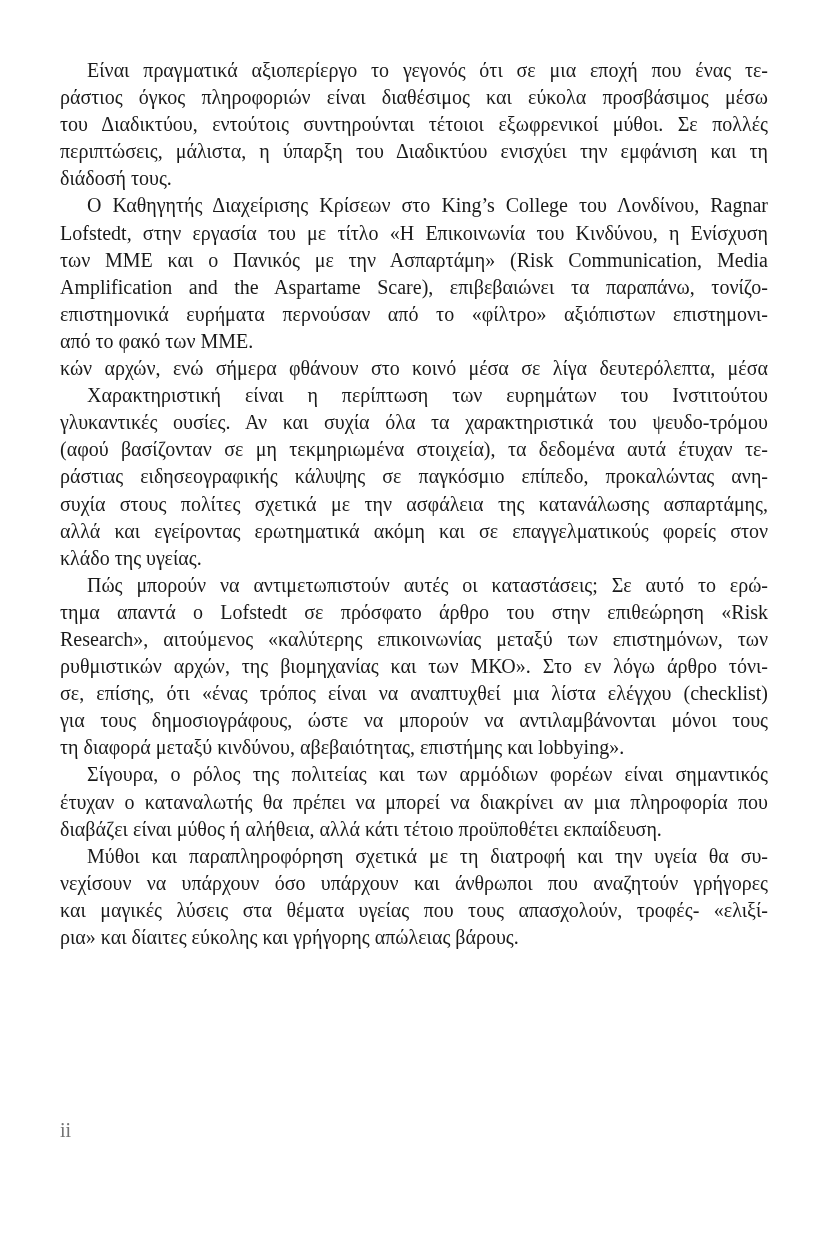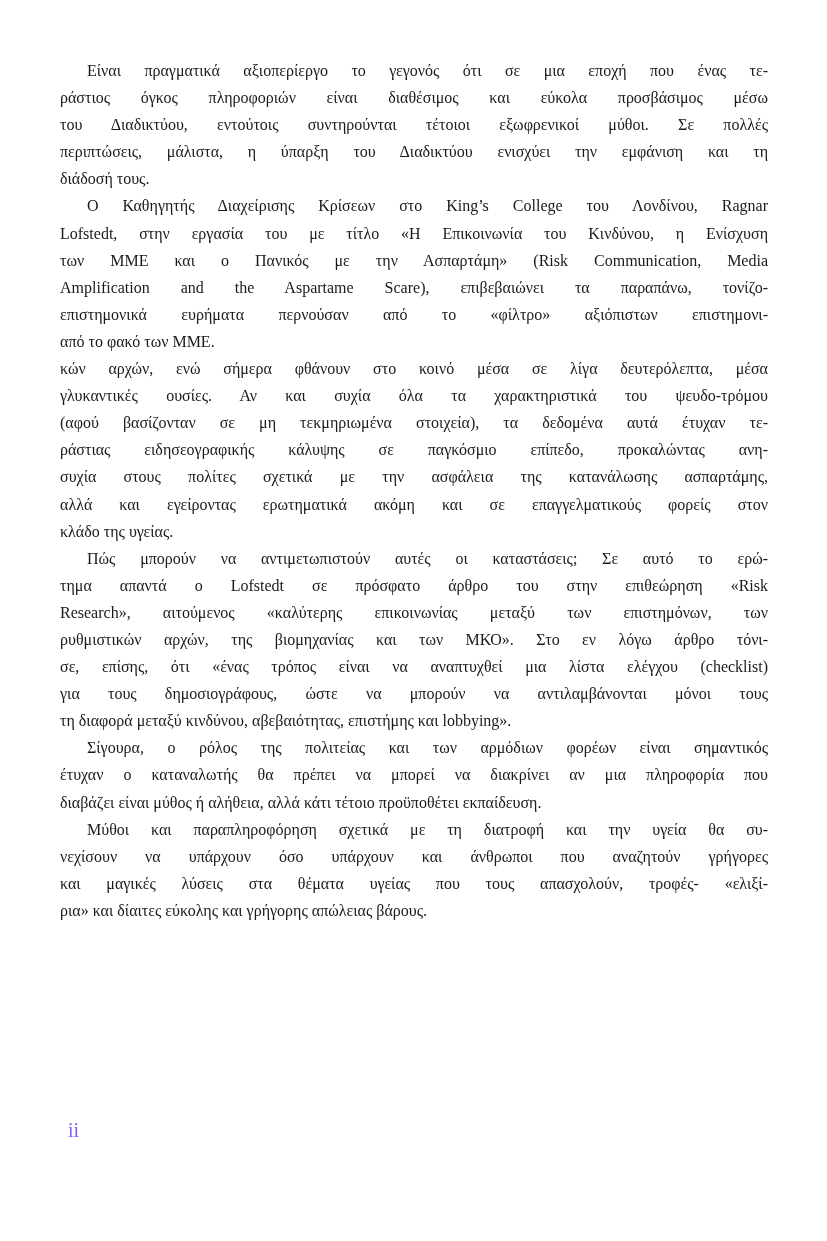--- a/index.html
+++ b/index.html
@@ -1,32 +1,32 @@
 <!DOCTYPE html>
 <html><head>
 <meta charset="utf-8">
 <style>
   html, body { margin: 0; padding: 0; background: #ffffff; }
   body { width: 827px; height: 1241px; position: relative; overflow: hidden; }
   .page {
     position: absolute; left: 60px; top: 57px; width: 708px;
     font-family: "Liberation Serif", "DejaVu Serif", serif;
-    font-size: 16px; color: #1a1a1a;
+    font-size: 20px; color: #1a1a1a;
   }
   .para { margin: 0; }
   .line {
     display: block; height: 27.1px; line-height: 27.1px;
     text-align: justify; text-align-last: justify; white-space: nowrap;
   }
   .line.first { text-indent: 27px; }
   .line.last { text-align-last: left; }
   .folio {
     position: absolute; left: 60px; top: 1119px;
     font-family: "Liberation Serif", "DejaVu Serif", serif;
-    font-size: 20px; color: #8b5cf6; margin-left: 8px;
+    font-size: 20px; color: #737373;
   }
 </style>
 </head>
 <body>
 
 <div class="page">
   <div class="para">
     <span class="line first">Είναι πραγματικά αξιοπερίεργο το γεγονός ότι σε μια εποχή που ένας τε-</span>
     <span class="line">ράστιος όγκος πληροφοριών είναι διαθέσιμος και εύκολα προσβάσιμος μέσω</span>
     <span class="line">του Διαδικτύου, εντούτοις συντηρούνται τέτοιοι εξωφρενικοί μύθοι. Σε πολλές</span>
@@ -36,20 +36,21 @@
   <div class="para">
     <span class="line first">Ο Καθηγητής Διαχείρισης Κρίσεων στο King’s College του Λονδίνου, Ragnar</span>
     <span class="line">Lofstedt, στην εργασία του με τίτλο «Η Επικοινωνία του Κινδύνου, η Ενίσχυση</span>
     <span class="line">των ΜΜΕ και ο Πανικός με την Ασπαρτάμη» (Risk Communication, Media</span>
     <span class="line">Amplification and the Aspartame Scare), επιβεβαιώνει τα παραπάνω, τονίζο-</span>
     <span class="line">επιστημονικά ευρήματα περνούσαν από το «φίλτρο» αξιόπιστων επιστημονι-</span>
     <span class="line last">από το φακό των ΜΜΕ.</span>
     <span class="line">κών αρχών, ενώ σήμερα φθάνουν στο κοινό μέσα σε λίγα δευτερόλεπτα, μέσα</span>
   </div>
   <div class="para">
+    <span class="line first">Χαρακτηριστική είναι η περίπτωση των ευρημάτων του Ινστιτούτου</span>
     <span class="line">γλυκαντικές ουσίες. Αν και συχία όλα τα χαρακτηριστικά του ψευδο-τρόμου</span>
     <span class="line">(αφού βασίζονταν σε μη τεκμηριωμένα στοιχεία), τα δεδομένα αυτά έτυχαν τε-</span>
     <span class="line">ράστιας ειδησεογραφικής κάλυψης σε παγκόσμιο επίπεδο, προκαλώντας ανη-</span>
     <span class="line">συχία στους πολίτες σχετικά με την ασφάλεια της κατανάλωσης ασπαρτάμης,</span>
     <span class="line">αλλά και εγείροντας ερωτηματικά ακόμη και σε επαγγελματικούς φορείς στον</span>
     <span class="line last">κλάδο της υγείας.</span>
   </div>
   <div class="para">
     <span class="line first">Πώς μπορούν να αντιμετωπιστούν αυτές οι καταστάσεις; Σε αυτό το ερώ-</span>
     <span class="line">τημα απαντά ο Lofstedt σε πρόσφατο άρθρο του στην επιθεώρηση «Risk</span>

